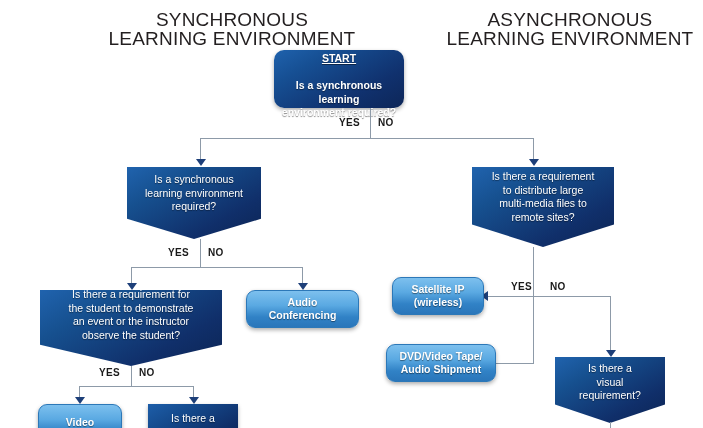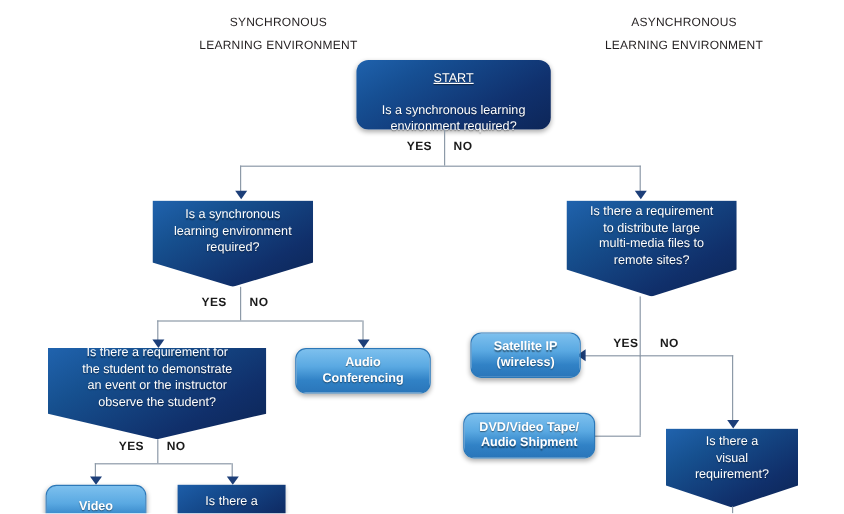--- a/index.html
+++ b/index.html
@@ -15,21 +15,21 @@
     width: 703px;
     height: 428px;
     overflow: hidden;
     background: #ffffff;
   }
 
   
   .col-heading {
     position: absolute;
     text-align: center;
-    font-size: 10px;
+    font-size: 19px;
     letter-spacing: 0.2px;
     color: #231f20;
     line-height: 19px;
     white-space: pre-line;
   }
 
   
   .node {
     position: absolute;
     box-sizing: border-box;
@@ -116,21 +116,21 @@
 <body>
 
 <div id="canvas">
 
   <div class="col-heading" style="left:82px; top:10px; width:300px;">SYNCHRONOUS
 LEARNING ENVIRONMENT</div>
 
   <div class="col-heading" style="left:420px; top:10px; width:300px;">ASYNCHRONOUS
 LEARNING ENVIRONMENT</div>
 
-  <div class="node shape-rounded-dark" style="left:297px; top:50px; width:162px; height:58px;">
+  <div class="node shape-rounded-dark" style="left:274px; top:50px; width:130px; height:58px;font-weight:bold;">
     <span class="node-text">
       <span class="underline">START</span><br>
       <span>Is a synchronous learning
 environment required?</span>
     </span>
   </div>
 
   <div class="conn conn-v" style="left:370px; top:108px; height:30px;"></div>
   <div class="conn conn-h" style="left:200px; top:138px; width:334px;"></div>
 

